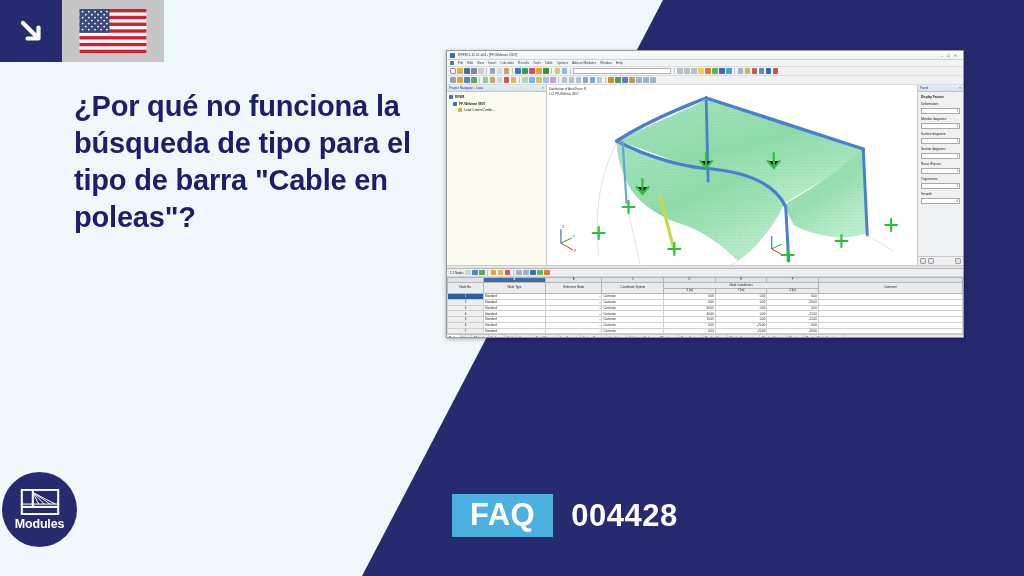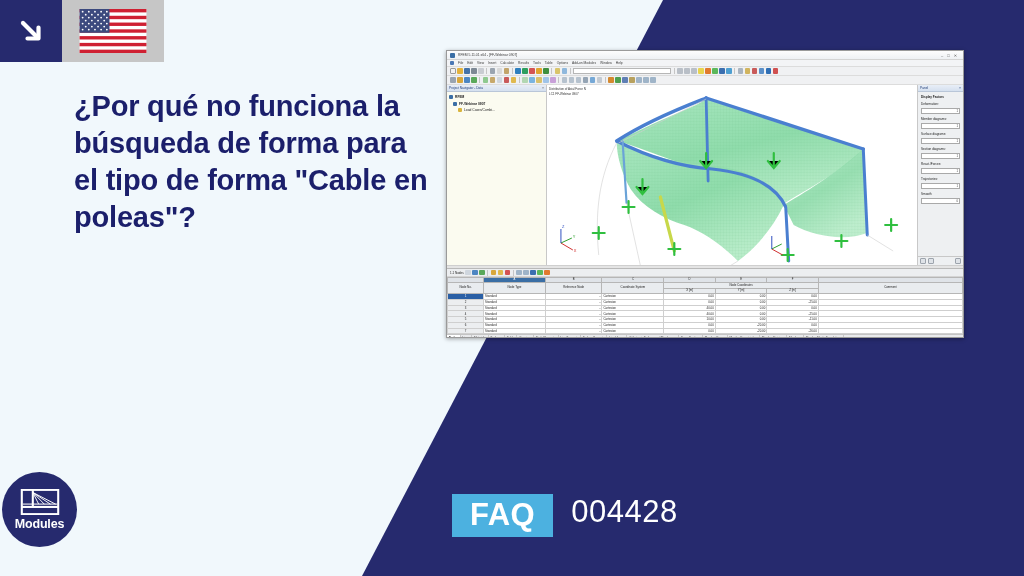--- a/index.html
+++ b/index.html
@@ -50,28 +50,28 @@
     position:absolute; left:2px; top:472px; width:75px; height:75px;
     border-radius:50%; background:#262a6e;
     display:flex; flex-direction:column; align-items:center; justify-content:center;
     z-index:7;
   }
   .logo-mark { width:40px; height:26px; display:block; }
   .logo-text { color:#fff; font-size:12.5px; font-weight:bold; margin-top:2px; letter-spacing:-0.2px; }
 
   
   .faq-wrap {
-    position:absolute; left:452px; top:494px; display:flex; align-items:flex-start; gap:18px; z-index:8;
+    position:absolute; left:452px; top:494px; display:flex; align-items:center; gap:18px; z-index:8;
   }
   .faq-badge {
     background:#4cb1e0; color:#ffffff;
     font-size:31px; font-weight:bold; letter-spacing:0.5px;
     padding:5px 18px 7px 18px; line-height:1;
   }
-  .faq-number { color:#ffffff; font-size:31px; font-weight:normal; letter-spacing:0.5px; }
+  .faq-number { color:#ffffff; font-size:31px; font-weight:bold; letter-spacing:0.5px; }
 
   
   .app-window {
     position:absolute; left:446px; top:50px; width:518px; height:288px;
     background:#eceae3; border:1px solid #9a9a9a;
     box-shadow:0 1px 4px rgba(0,0,0,0.35);
     z-index:9; overflow:hidden;
     font-size:3px; color:#333;
   }
   .titlebar {
@@ -230,21 +230,21 @@
         <circle cx="3.5" cy="23.4" r="1.05"></circle>
           <circle cx="10.5" cy="23.4" r="1.05"></circle>
           <circle cx="17.5" cy="23.4" r="1.05"></circle>
           <circle cx="24.5" cy="23.4" r="1.05"></circle>
           <circle cx="31" cy="23.4" r="1.05"></circle>
       </g>
     </g>
   </svg>
 </div>
 
-<div class="headline">¿Por qué no funciona la búsqueda de forma para el tipo de forma "Cable en poleas"?</div>
+<div class="headline">¿Por qué no funciona la búsqueda de tipo para el tipo de barra "Cable en poleas"?</div>
 
 <div class="logo-circle">
   <svg class="logo-mark" viewBox="0 0 44 30">
     <rect x="1" y="1" width="42" height="28" fill="none" stroke="#ffffff" stroke-width="2.4"></rect>
     <rect x="1" y="19.5" width="42" height="2.4" fill="#ffffff"></rect>
     <rect x="12.5" y="1" width="2.4" height="19" fill="#ffffff"></rect>
     <path d="M13.7 4 L40 17.5 M13.7 4 L34 17.5 M13.7 4 L27 17.5 M13.7 4 L20.5 17.5" stroke="#ffffff" stroke-width="1.1" fill="none"></path>
     <rect x="2" y="16.8" width="40" height="1.2" fill="#ffffff"></rect>
   </svg>
   <div class="logo-text">Modules</div>

